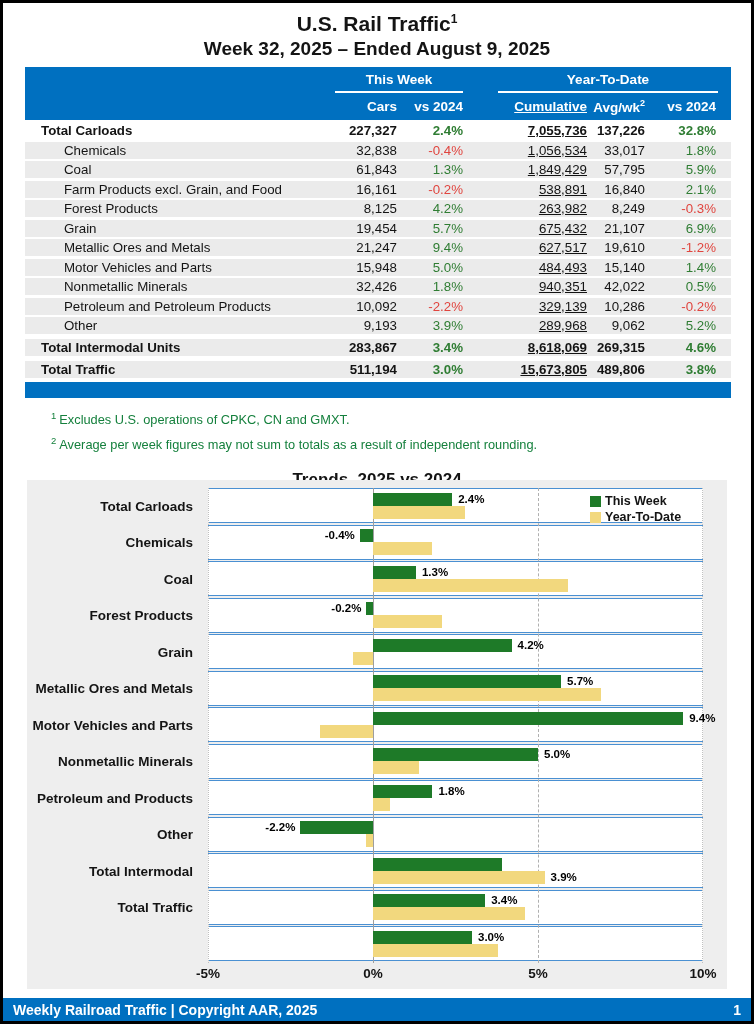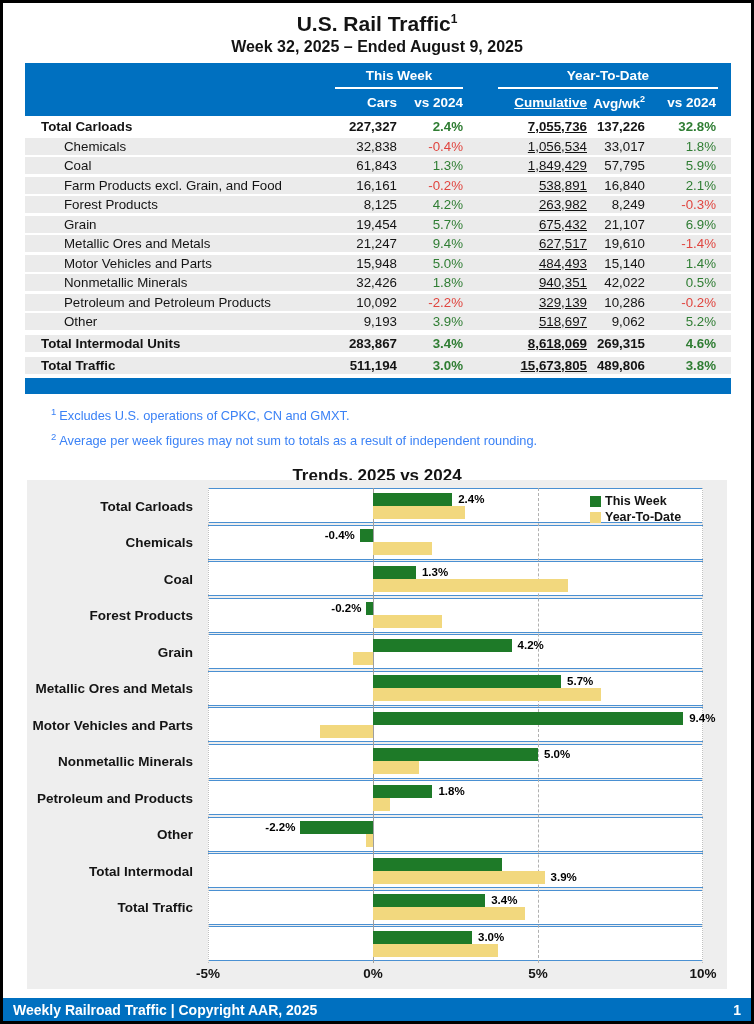--- a/index.html
+++ b/index.html
@@ -4,21 +4,21 @@
 <style>
   * { margin:0; padding:0; box-sizing:border-box; }
   html,body { background:#fff; }
   .page {
     position:relative; width:754px; height:1024px;
     border:3px solid #000; background:#fff; overflow:hidden;
     font-family:"Liberation Sans", sans-serif; color:#141414;
   }
   .doc-title { text-align:center; margin-top:9px; font-size:21px; font-weight:bold; }
   .doc-title .sup { font-size:12px; vertical-align:super; }
-  .doc-subtitle { text-align:center; margin-top:2px; font-size:16px; font-weight:bold; }
+  .doc-subtitle { text-align:center; margin-top:2px; font-size:19px; font-weight:bold; }
 
   
   .rail-table { margin:7px 0 0 22px; width:706px; }
   .thead { background:#0070c0; color:#fff; padding-top:5px; }
   .group-row { position:relative; height:23px; font-size:13.5px; font-weight:bold; }
   .grp { position:absolute; text-align:center; border-bottom:2px solid #fff; padding-bottom:4px; }
   .grp-tw  { left:310px; width:128px; }
   .grp-ytd { left:473px; width:220px; }
   .grid-row {
     display:grid;
@@ -40,21 +40,21 @@
   .trow.striped { background:#ebebeb; }
   .trow.bold { font-weight:bold; }
   .trow.gap-before { margin-top:5px; }
   .trow .c-label { padding-left:39px; }
   .trow.bold .c-label { padding-left:16px; }
   .pos { color:#2f7d33; }
   .neg { color:#e0453f; }
 
   .blue-divider { margin:4px 0 0 22px; width:706px; height:16px; background:#0070c0; }
 
-  .footnotes { margin:9px 0 0 48px; font-size:12.8px; color:#3b82f6; }
+  .footnotes { margin:9px 0 0 48px; font-size:12.8px; color:#15803d; }
   .footnote { margin-bottom:3px; line-height:18px; }
   .footnote .sup { font-size:9.5px; vertical-align:super; margin-right:3px; }
 
   .chart-title { text-align:center; margin-top:15px; font-size:17px; font-weight:bold; }
   .chart-subtitle { text-align:center; margin-top:7px; font-size:13px; font-weight:bold; }
 
   
   .chart-box {
     position:absolute; left:24px; top:477px; width:700px; height:509px;
     background:#eeeeee;
@@ -177,21 +177,21 @@
           <div class="cell c-avg">21,107</div>
           <div class="cell c-yvs pos">6.9%</div>
         </div>
         <div class="grid-row trow striped">
           <div class="cell c-label">Metallic Ores and Metals</div>
           <div class="cell c-cars">21,247</div>
           <div class="cell c-wvs pos">9.4%</div>
           <div class="cell"></div>
           <div class="cell c-cum">627,517</div>
           <div class="cell c-avg">19,610</div>
-          <div class="cell c-yvs neg">-1.4%</div>
+          <div class="cell c-yvs neg">-1.2%</div>
         </div>
         <div class="grid-row trow striped">
           <div class="cell c-label">Motor Vehicles and Parts</div>
           <div class="cell c-cars">15,948</div>
           <div class="cell c-wvs pos">5.0%</div>
           <div class="cell"></div>
           <div class="cell c-cum">484,493</div>
           <div class="cell c-avg">15,140</div>
           <div class="cell c-yvs pos">1.4%</div>
         </div>
@@ -211,21 +211,21 @@
           <div class="cell"></div>
           <div class="cell c-cum">329,139</div>
           <div class="cell c-avg">10,286</div>
           <div class="cell c-yvs neg">-0.2%</div>
         </div>
         <div class="grid-row trow striped">
           <div class="cell c-label">Other</div>
           <div class="cell c-cars">9,193</div>
           <div class="cell c-wvs pos">3.9%</div>
           <div class="cell"></div>
-          <div class="cell c-cum">518,697</div>
+          <div class="cell c-cum">289,968</div>
           <div class="cell c-avg">9,062</div>
           <div class="cell c-yvs pos">5.2%</div>
         </div>
         <div class="grid-row trow bold striped gap-before">
           <div class="cell c-label">Total Intermodal Units</div>
           <div class="cell c-cars">283,867</div>
           <div class="cell c-wvs pos">3.4%</div>
           <div class="cell"></div>
           <div class="cell c-cum">8,618,069</div>
           <div class="cell c-avg">269,315</div>

